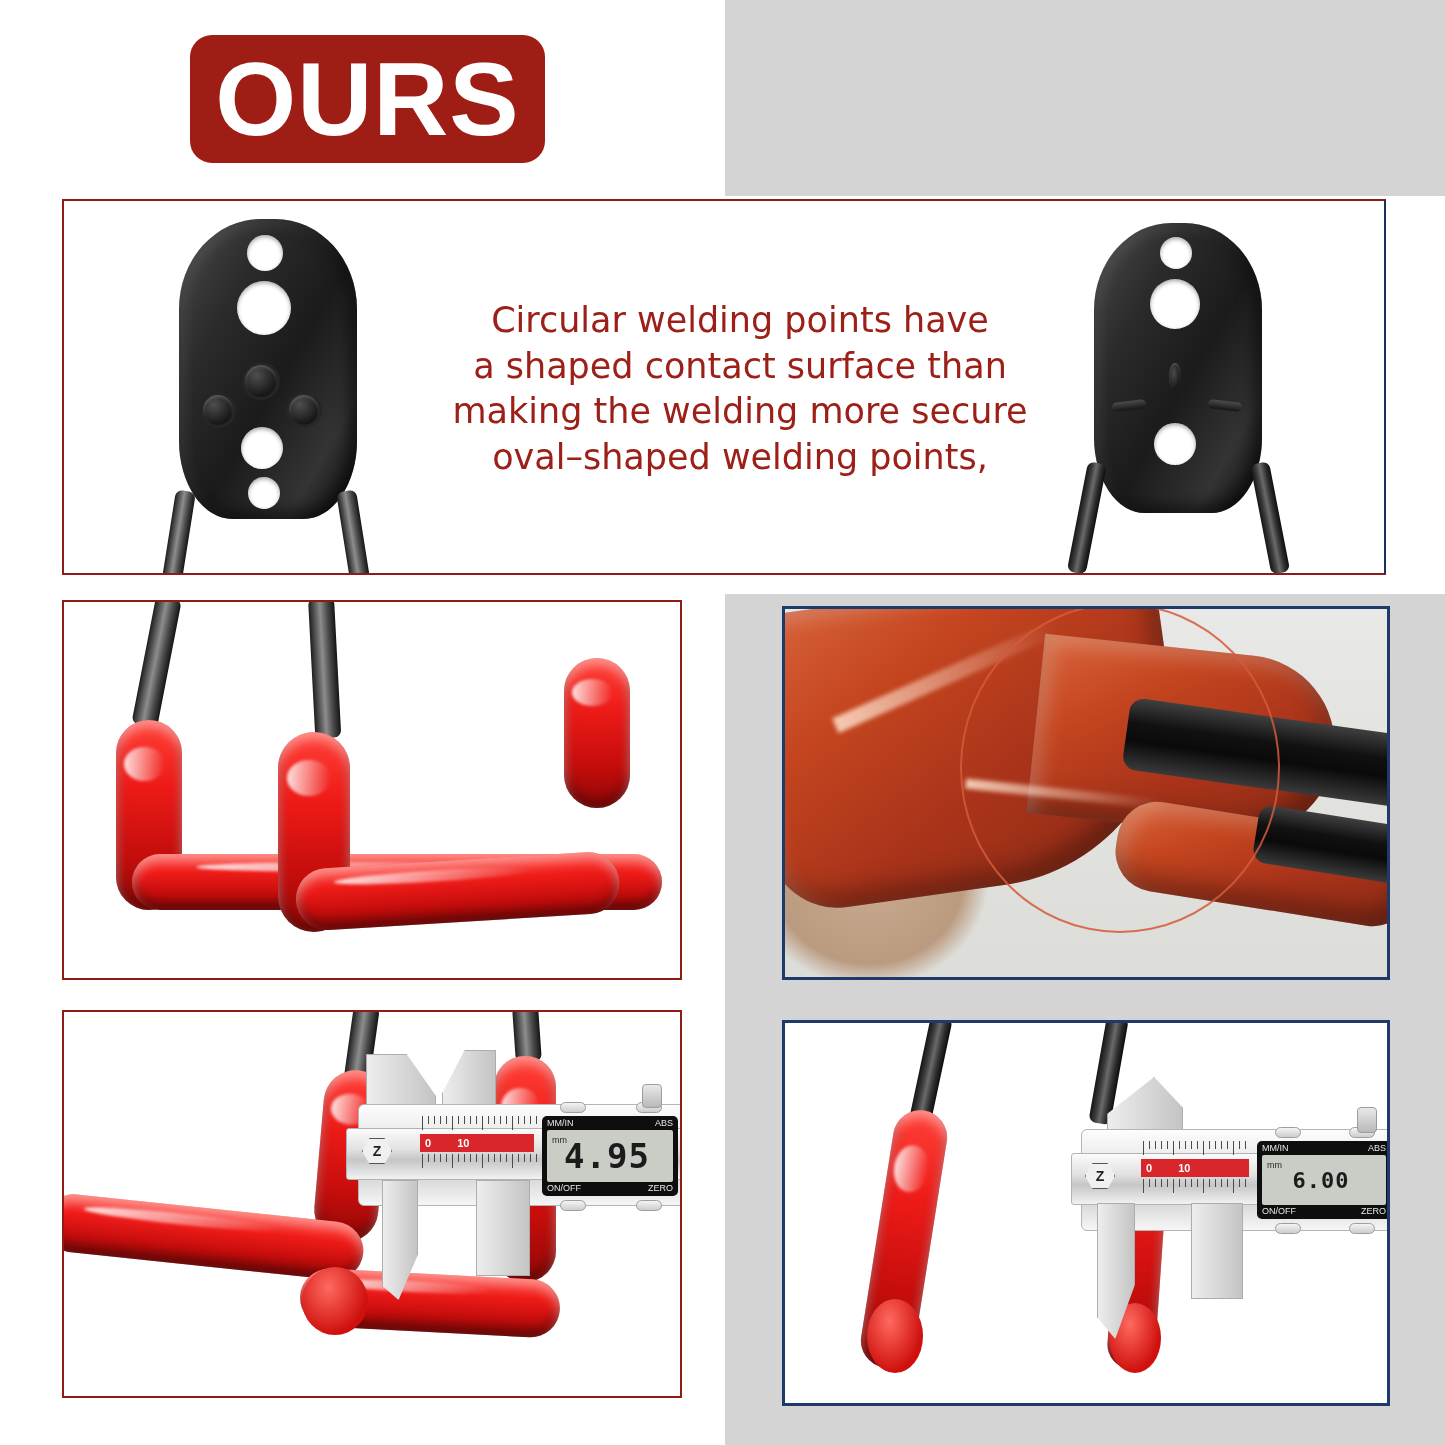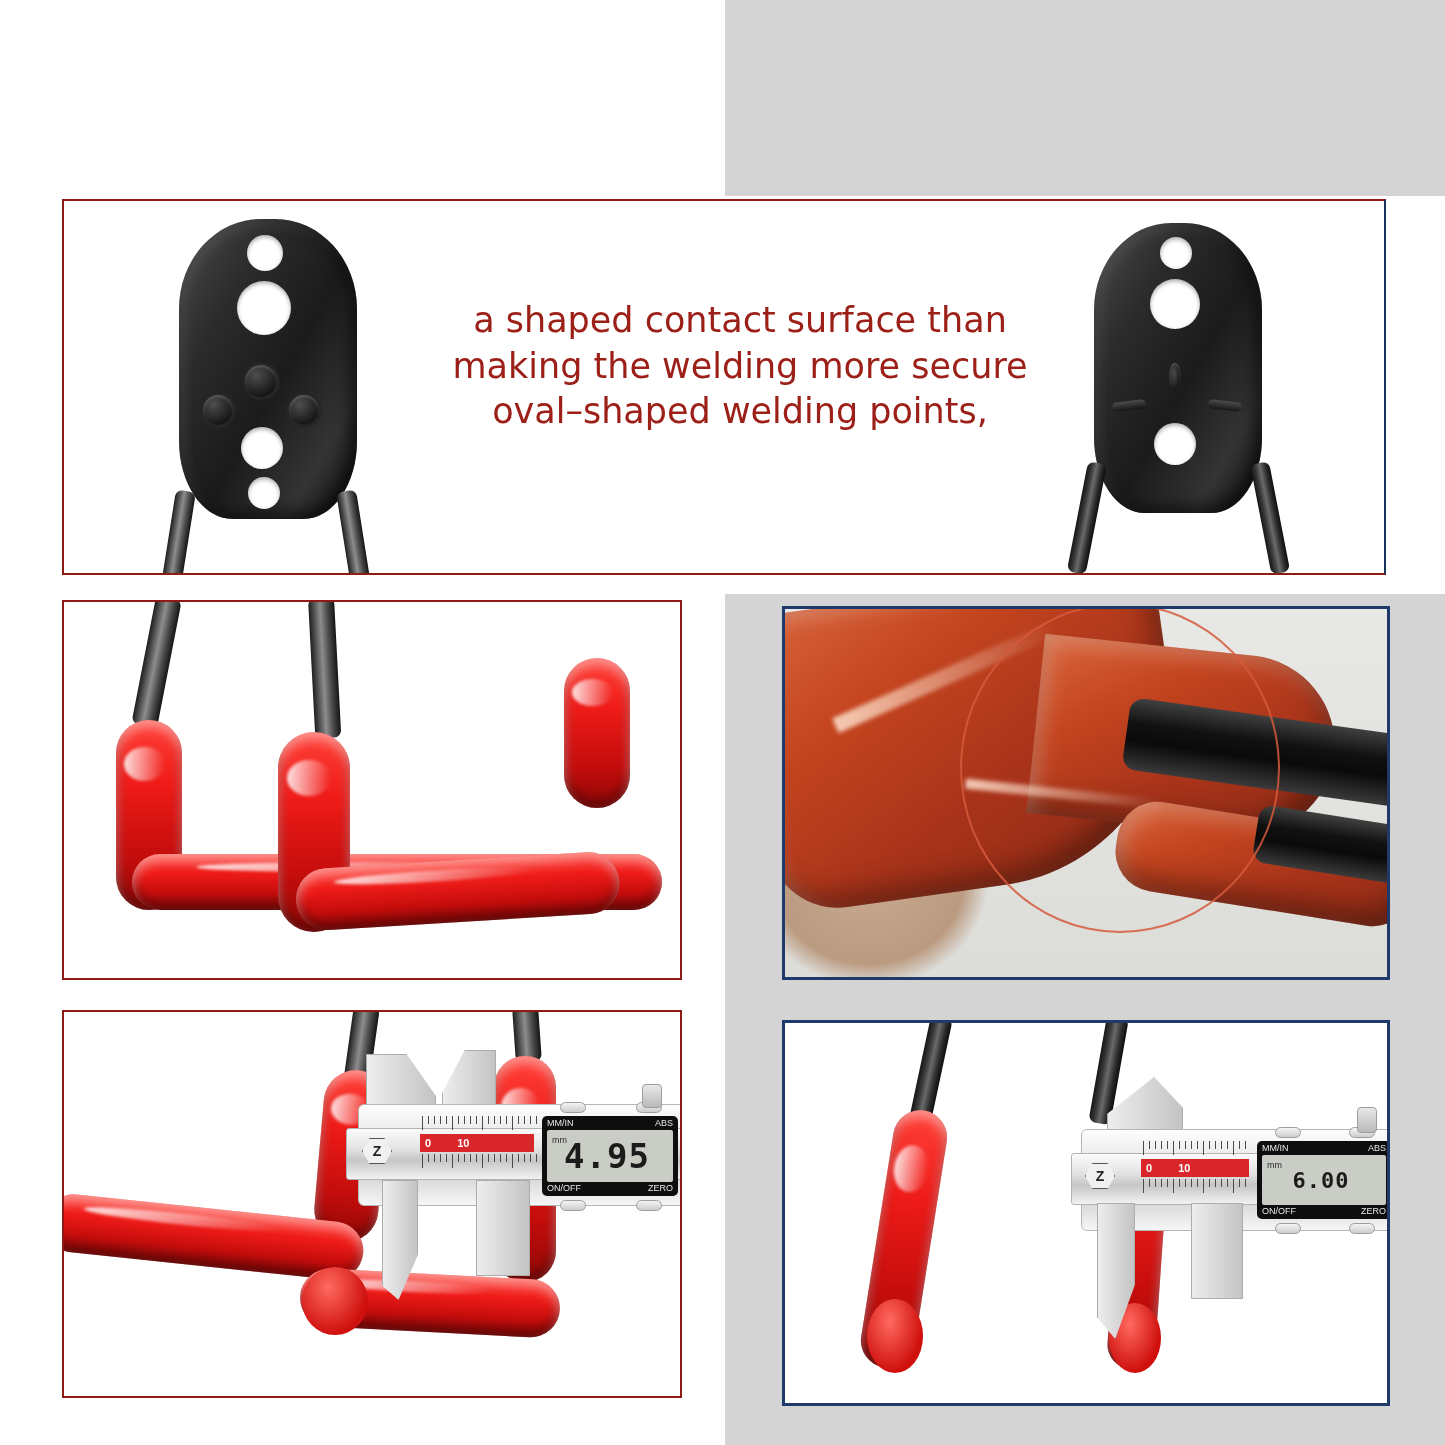--- a/index.html
+++ b/index.html
@@ -274,20 +274,23 @@
   }
 </style>
 </head>
 <body>
 
 <div id="page">
 
   <div class="gray-backdrop"></div>
   <div class="white-band"></div>
 
+  <div class="badge badge-ours">
+    <span>OURS</span>
+  </div>
 
   <div class="panel panel-top">
 
     <div class="bracket" style="left:115px; top:18px; width:178px; height:300px;">
       <div class="plate"></div>
       <div class="hole" style="left:68px; top:16px; width:36px; height:36px;"></div>
       <div class="hole" style="left:58px; top:62px; width:54px; height:54px;"></div>
       <div class="weld-dot" style="left:66px; top:146px; width:32px; height:32px;"></div>
       <div class="weld-dot" style="left:24px; top:176px; width:30px; height:30px;"></div>
       <div class="weld-dot" style="left:110px; top:176px; width:30px; height:30px;"></div>
@@ -305,20 +308,21 @@
       <div class="weld-slot" style="left:18px; top:178px; width:34px; height:9px; transform:rotate(-7deg);"></div>
       <div class="weld-slot" style="left:114px; top:178px; width:34px; height:9px; transform:rotate(7deg);"></div>
       <div class="hole" style="left:60px; top:200px; width:42px; height:42px;"></div>
     </div>
     <div class="leg leg-dark" style="left:1024px; top:262px; width:19px; height:112px; transform:rotate(11deg); transform-origin:top center;"></div>
     <div class="leg leg-dark" style="left:1186px; top:262px; width:19px; height:112px; transform:rotate(-11deg); transform-origin:top center;"></div>
 
   </div>
 
   <div class="headline">
+    <div>Circular welding points have</div>
     <div>a shaped contact surface than</div>
     <div>making the welding more secure</div>
     <div>oval–shaped welding points,</div>
   </div>
 
   <div class="panel panel-red panel-mid-left">
 
     <div class="leg" style="left:92px; top:-4px; width:26px; height:130px; transform:rotate(11deg); transform-origin:top center;"></div>
     <div class="red-bar gloss" style="left:52px; top:118px; width:66px; height:190px; border-radius:34px;"></div>
     <div class="red-bar gloss" style="left:68px; top:252px; width:530px; height:56px; border-radius:30px;"></div>

